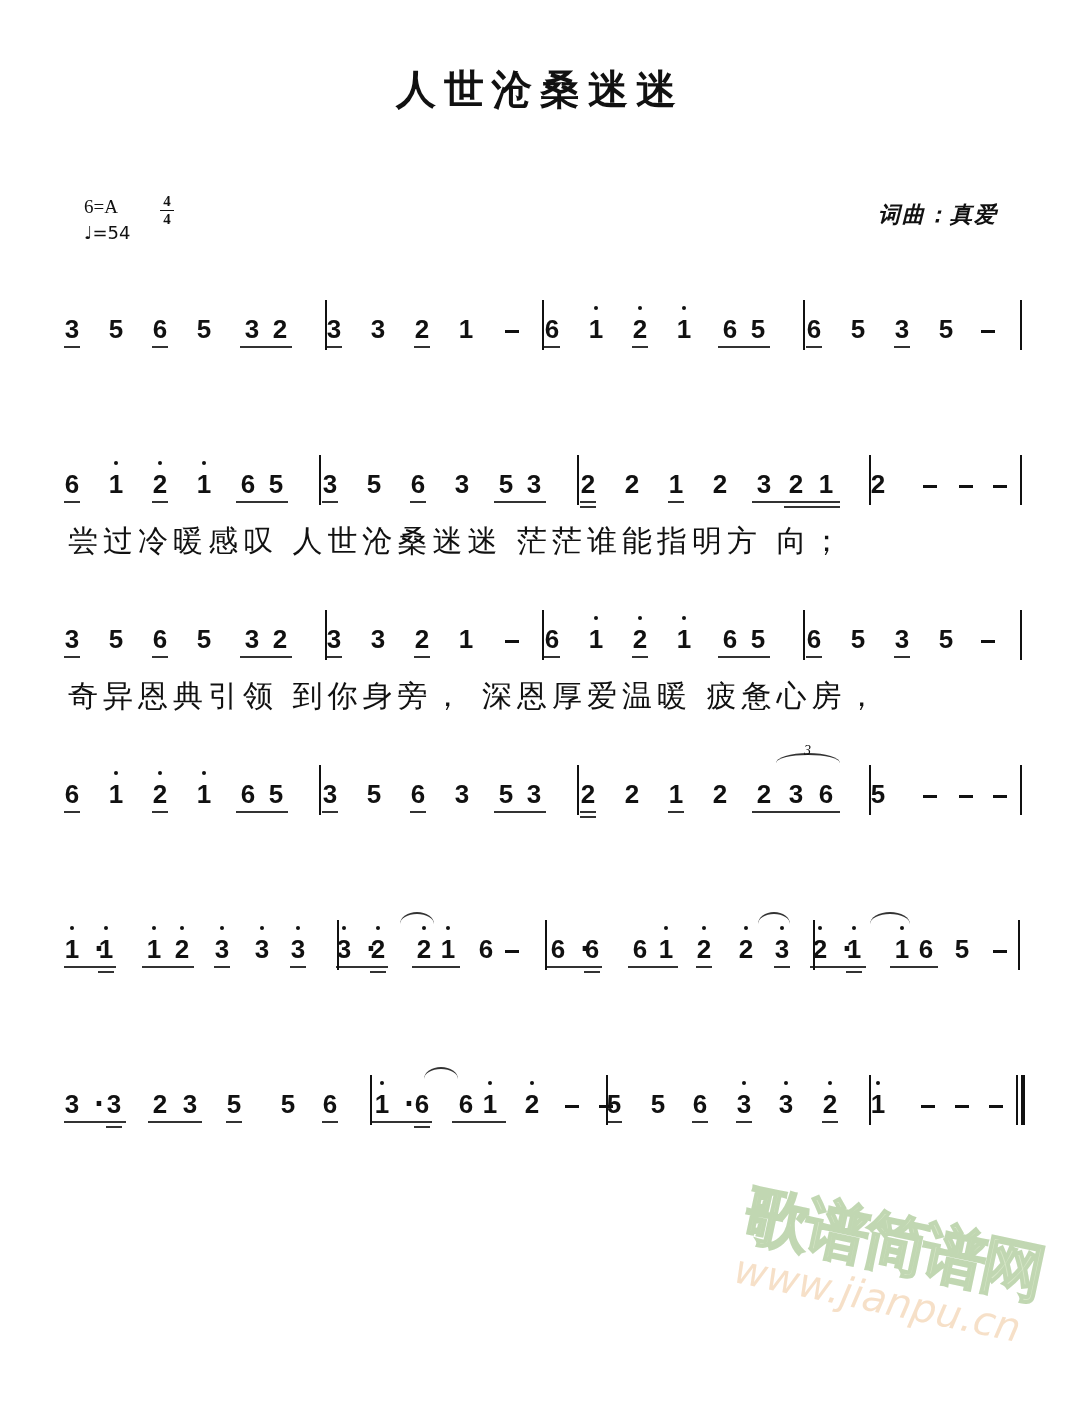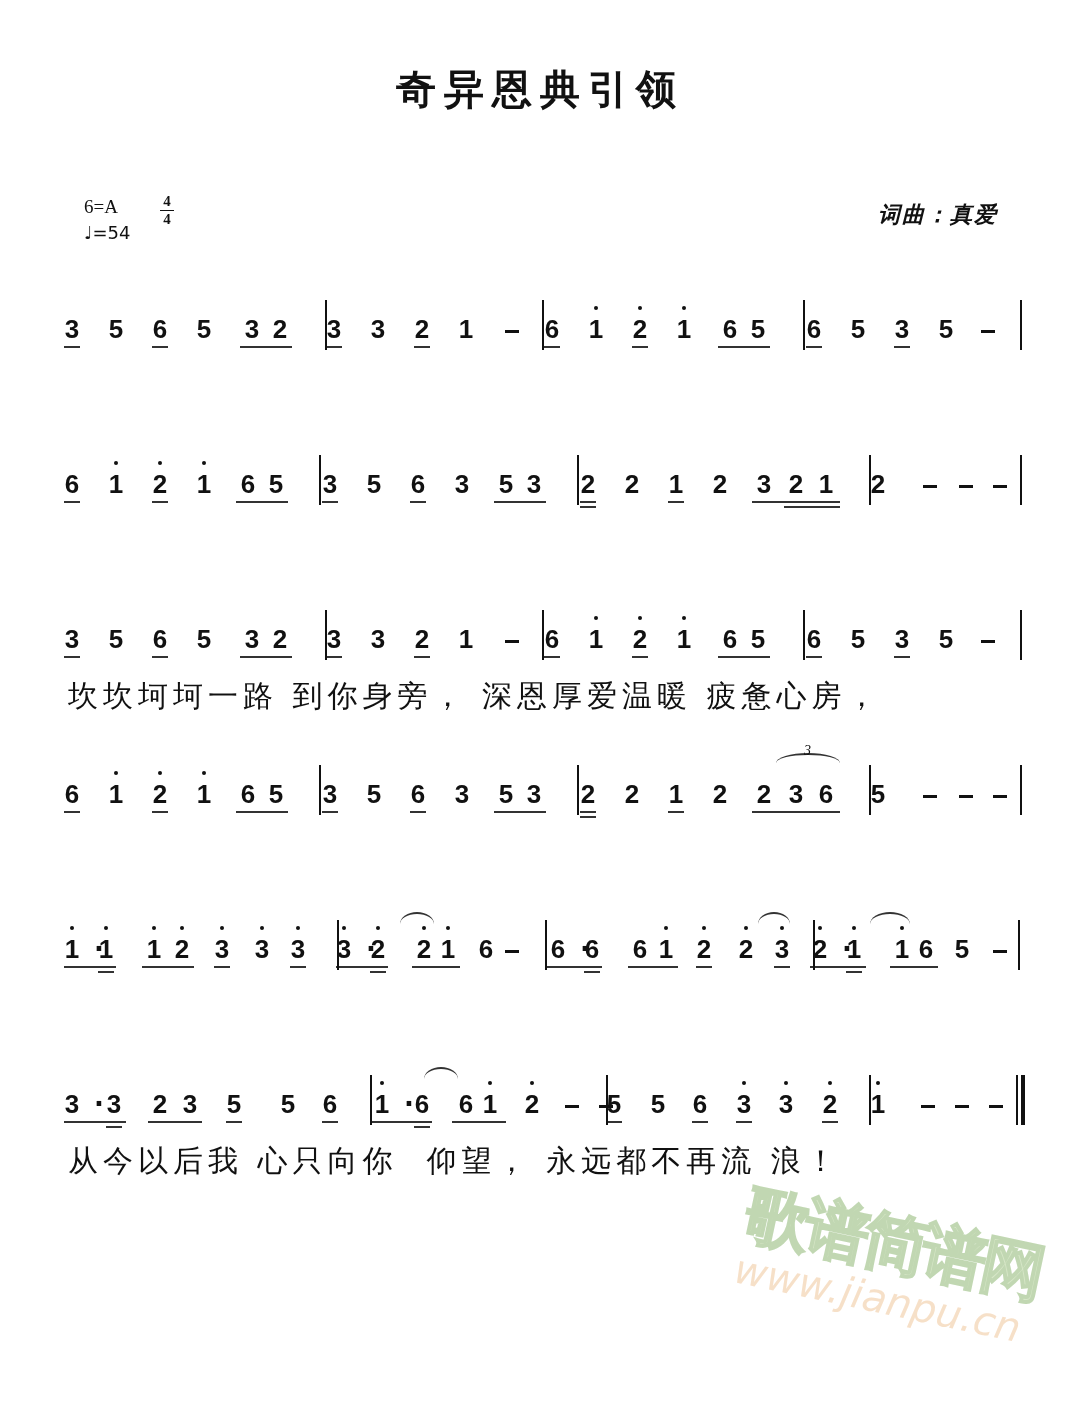--- a/index.html
+++ b/index.html
@@ -21,21 +21,21 @@
   .tie{position:absolute;border-top:2px solid #333;border-radius:50% 50% 0 0/100% 100% 0 0;}
   .tuplet{position:absolute;font-size:14px;font-style:italic;font-family:"Liberation Serif",serif;}
   .lyrics{position:absolute;left:68px;font-size:30px;letter-spacing:5px;white-space:pre;}
   .watermark{position:absolute;left:740px;top:1200px;transform:rotate(12deg);opacity:.55;}
   .wm-cn{font-size:64px;font-weight:bold;color:#b6d29a;letter-spacing:-4px;-webkit-text-stroke:2px #8fb874;}
   .wm-url{font-size:40px;color:#f0c79c;font-style:italic;margin-top:-10px;}
 </style>
 </head>
 <body>
 
-<div class="title">奇异恩典引领</div>
+<div class="title">人世沧桑迷迷</div>
 <div class="meta-key">6=A</div>
 <div class="meta-time">
   <span>4</span>
   <span class="line"></span>
   <span>4</span>
 </div>
 <div class="meta-tempo">♩=54</div>
 <div class="credit">词曲：真爱</div>
 
 <div id="score">
@@ -113,20 +113,21 @@
         <span class="ul" style="left: 752px; width: 88px; top: 36px;"></span>
         <span class="ul" style="left: 784px; width: 56px; top: 41px;"></span>
         <span class="dash" style="left: 923px; top: 20px;"></span>
         <span class="dash" style="left: 959px; top: 20px;"></span>
         <span class="dash" style="left: 993px; top: 20px;"></span>
         <span class="bar" style="left: 319px; top: -10px; height: 50px;"></span>
         <span class="bar" style="left: 577px; top: -10px; height: 50px;"></span>
         <span class="bar" style="left: 869px; top: -10px; height: 50px;"></span>
         <span class="bar" style="left: 1020px; top: -10px; height: 50px;"></span>
       </div>
+      <div class="lyrics" style="top: 56px;">尝过冷暖感叹 人世沧桑迷迷 茫茫谁能指明方 向；</div>
     </div>
     <div class="row" style="top: 620px;">
       <div class="notes">
         <span class="ul" style="left: 64px; width: 16px; top: 36px;"></span>
         <span class="note" style="left: 60px; top: 4px;"><span>3</span></span>
         <span class="note" style="left: 104px; top: 4px;"><span>5</span></span>
         <span class="ul" style="left: 152px; width: 16px; top: 36px;"></span>
         <span class="note" style="left: 148px; top: 4px;"><span>6</span></span>
         <span class="note" style="left: 192px; top: 4px;"><span>5</span></span>
         <span class="note" style="left: 240px; top: 4px;"><span>3</span></span>
@@ -153,21 +154,21 @@
         <span class="note" style="left: 934px; top: 4px;"><span>5</span></span>
         <span class="ul" style="left: 240px; width: 52px; top: 36px;"></span>
         <span class="ul" style="left: 718px; width: 52px; top: 36px;"></span>
         <span class="dash" style="left: 505px; top: 20px;"></span>
         <span class="dash" style="left: 981px; top: 20px;"></span>
         <span class="bar" style="left: 325px; top: -10px; height: 50px;"></span>
         <span class="bar" style="left: 542px; top: -10px; height: 50px;"></span>
         <span class="bar" style="left: 803px; top: -10px; height: 50px;"></span>
         <span class="bar" style="left: 1020px; top: -10px; height: 50px;"></span>
       </div>
-      <div class="lyrics" style="top: 56px;">坎坎坷坷一路 到你身旁， 深恩厚爱温暖 疲惫心房，</div>
+      <div class="lyrics" style="top: 56px;">奇异恩典引领 到你身旁， 深恩厚爱温暖 疲惫心房，</div>
     </div>
     <div class="row" style="top: 775px;">
       <div class="notes">
         <span class="ul" style="left: 64px; width: 16px; top: 36px;"></span>
         <span class="note" style="left: 60px; top: 4px;"><span>6</span></span>
         <span class="note" style="left: 104px; top: 4px;"><span>1</span><span class="dot-hi"></span></span>
         <span class="ul" style="left: 152px; width: 16px; top: 36px;"></span>
         <span class="note" style="left: 148px; top: 4px;"><span>2</span><span class="dot-hi"></span></span>
         <span class="note" style="left: 192px; top: 4px;"><span>1</span><span class="dot-hi"></span></span>
         <span class="note" style="left: 236px; top: 4px;"><span>6</span></span>
@@ -308,20 +309,19 @@
         <span class="dash" style="left: 921px; top: 20px;"></span>
         <span class="dash" style="left: 955px; top: 20px;"></span>
         <span class="dash" style="left: 989px; top: 20px;"></span>
         <span class="bar" style="left: 370px; top: -10px; height: 50px;"></span>
         <span class="bar" style="left: 606px; top: -10px; height: 50px;"></span>
         <span class="bar" style="left: 869px; top: -10px; height: 50px;"></span>
         <span class="bar" style="left: 1016px; top: -10px; height: 50px;"></span>
         <span class="bar" style="left: 1021px; top: -10px; height: 50px; width: 4px;"></span>
         <span class="tie" style="left: 424px; width: 34px; top: -18px; height: 10px;"></span>
       </div>
-      <div class="lyrics" style="top: 56px;">从今以后我 心只向你  仰望， 永远都不再流 浪！</div>
     </div>
   </div>
 
 <div class="watermark">
   <div class="wm-cn">歌谱简谱网</div>
   <div class="wm-url">www.jianpu.cn</div>
 </div>
 
 </body></html>

